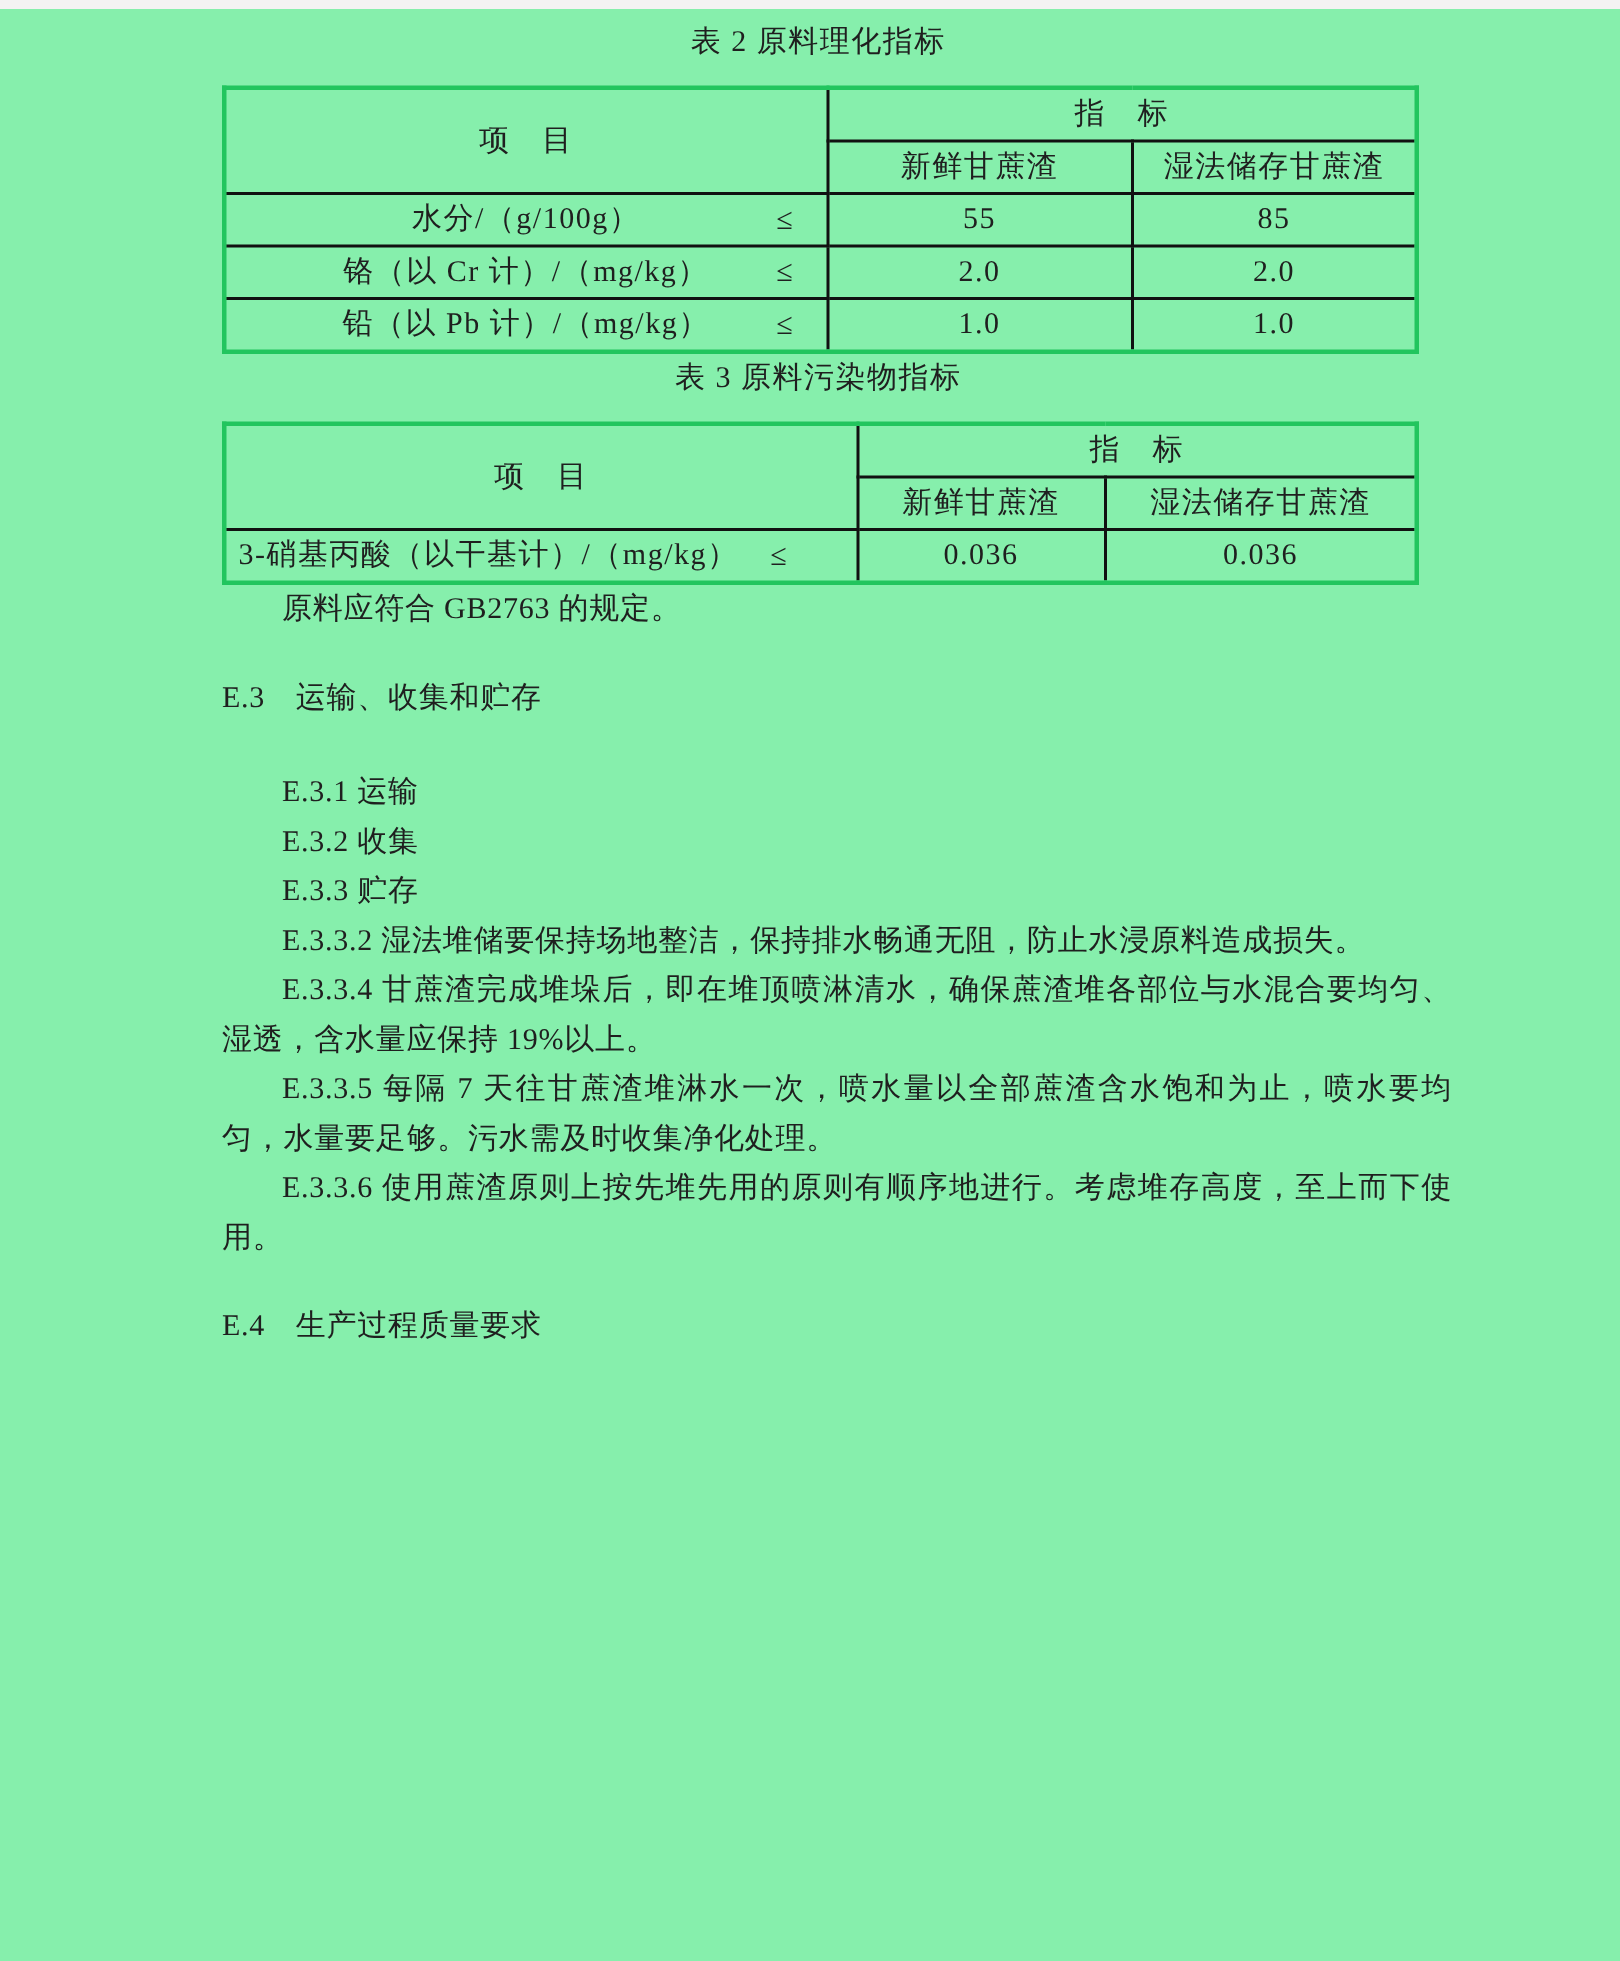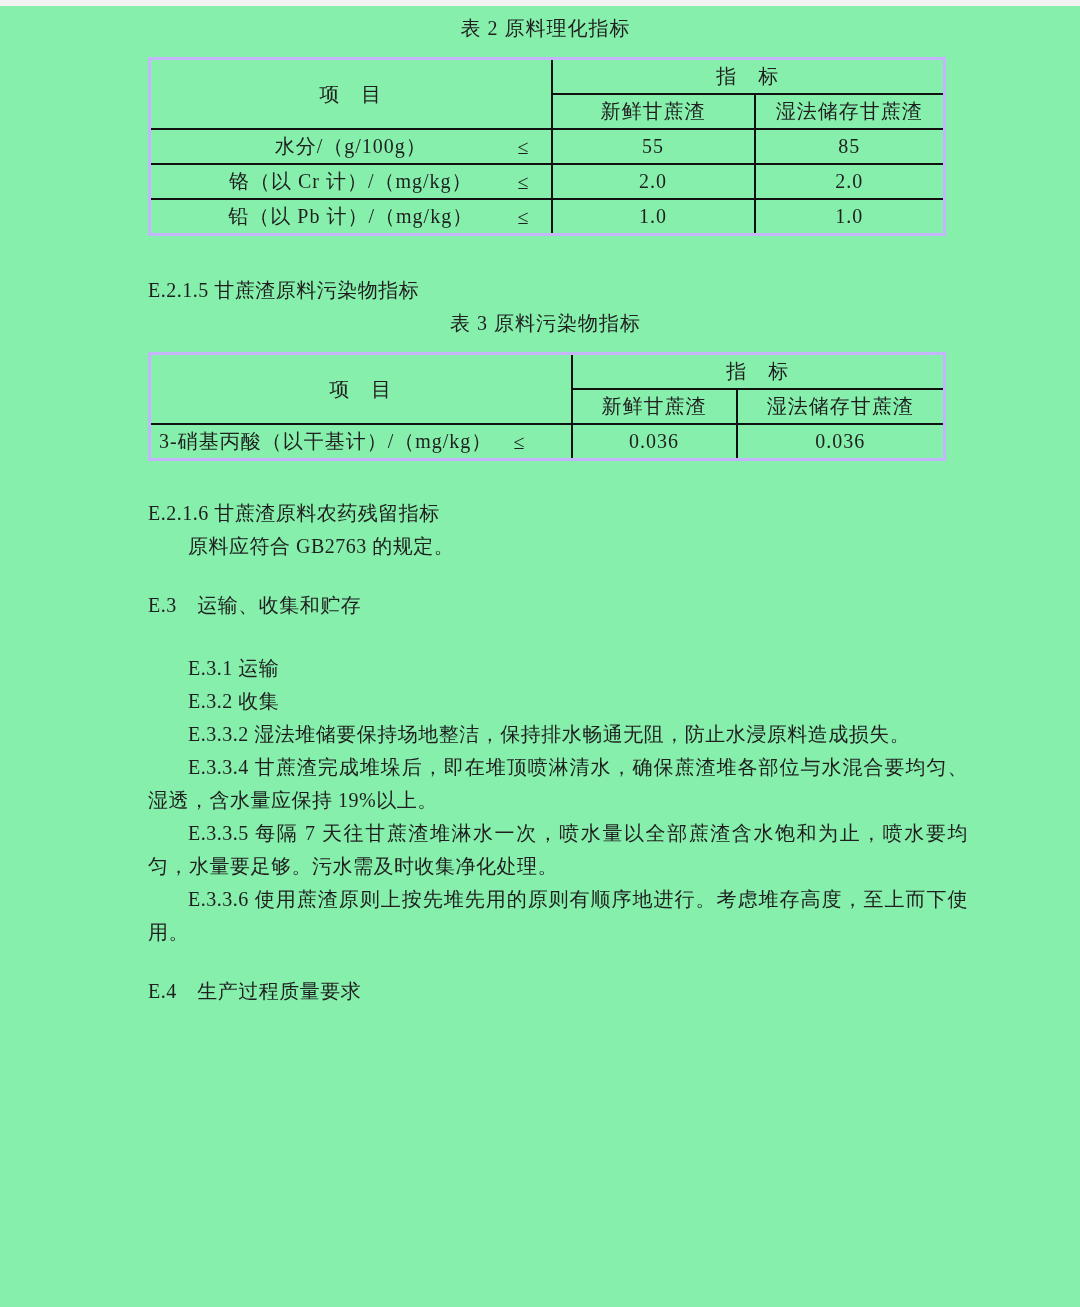--- a/index.html
+++ b/index.html
@@ -24,21 +24,21 @@
   .tbl-title {
     width: 795px;
     text-align: center;
     margin-bottom: 12px;
     letter-spacing: 1px;
   }
   table.spec {
     width: 795px;
     border-collapse: collapse;
     table-layout: fixed;
-    border: 3px solid #c4b5fd;
+    border: 3px solid #22c55e;
   }
   table.spec td, table.spec th {
     border: 2px solid #111;
     font-weight: normal;
     text-align: center;
     padding: 0;
     vertical-align: middle;
     letter-spacing: 1px;
   }
   table.spec .h1 { height: 32px; }
@@ -115,21 +115,20 @@
         <td class="item-cell">
           <span>铅（以 Pb 计）/（mg/kg）</span>
           <span class="op">≤</span>
         </td>
         <td>1.0</td>
         <td>1.0</td>
       </tr>
     </tbody>
   </table>
 
-  <p class="h-major mt-tbl">E.2.1.5 甘蔗渣原料污染物指标</p>
 
   <div class="tbl-title tbl3-title">表 3 原料污染物指标</div>
 
   <table class="spec">
     <colgroup>
       <col style="width:422px">
       <col style="width:165px">
       <col style="width:208px">
     </colgroup>
     <tbody>
@@ -145,29 +144,29 @@
         <td class="item-cell left-align">
           <span>3-硝基丙酸（以干基计）/（mg/kg）</span>
           <span class="op">≤</span>
         </td>
         <td>0.036</td>
         <td>0.036</td>
       </tr>
     </tbody>
   </table>
 
-  <p class="h-major gap-sm">E.2.1.6 甘蔗渣原料农药残留指标</p>
   <p class="para indent">原料应符合 GB2763 的规定。</p>
 
   <p class="h-major gap-md">E.3　运输、收集和贮存</p>
 
   <p class="h-sub indent gap-e31">E.3.1 运输</p>
 
   <p class="h-sub indent">E.3.2 收集</p>
 
+  <p class="h-sub indent">E.3.3 贮存</p>
   <p class="para indent">E.3.3.2 湿法堆储要保持场地整洁，保持排水畅通无阻，防止水浸原料造成损失。</p>
   <p class="para indent">E.3.3.4 甘蔗渣完成堆垛后，即在堆顶喷淋清水，确保蔗渣堆各部位与水混合要均匀、湿透，含水量应保持 19%以上。</p>
   <p class="para indent">E.3.3.5 每隔 7 天往甘蔗渣堆淋水一次，喷水量以全部蔗渣含水饱和为止，喷水要均匀，水量要足够。污水需及时收集净化处理。</p>
   <p class="para indent">E.3.3.6 使用蔗渣原则上按先堆先用的原则有顺序地进行。考虑堆存高度，至上而下使用。</p>
 
   <p class="h-major gap-md">E.4　生产过程质量要求</p>
 
 </div>
 
 </body></html>

